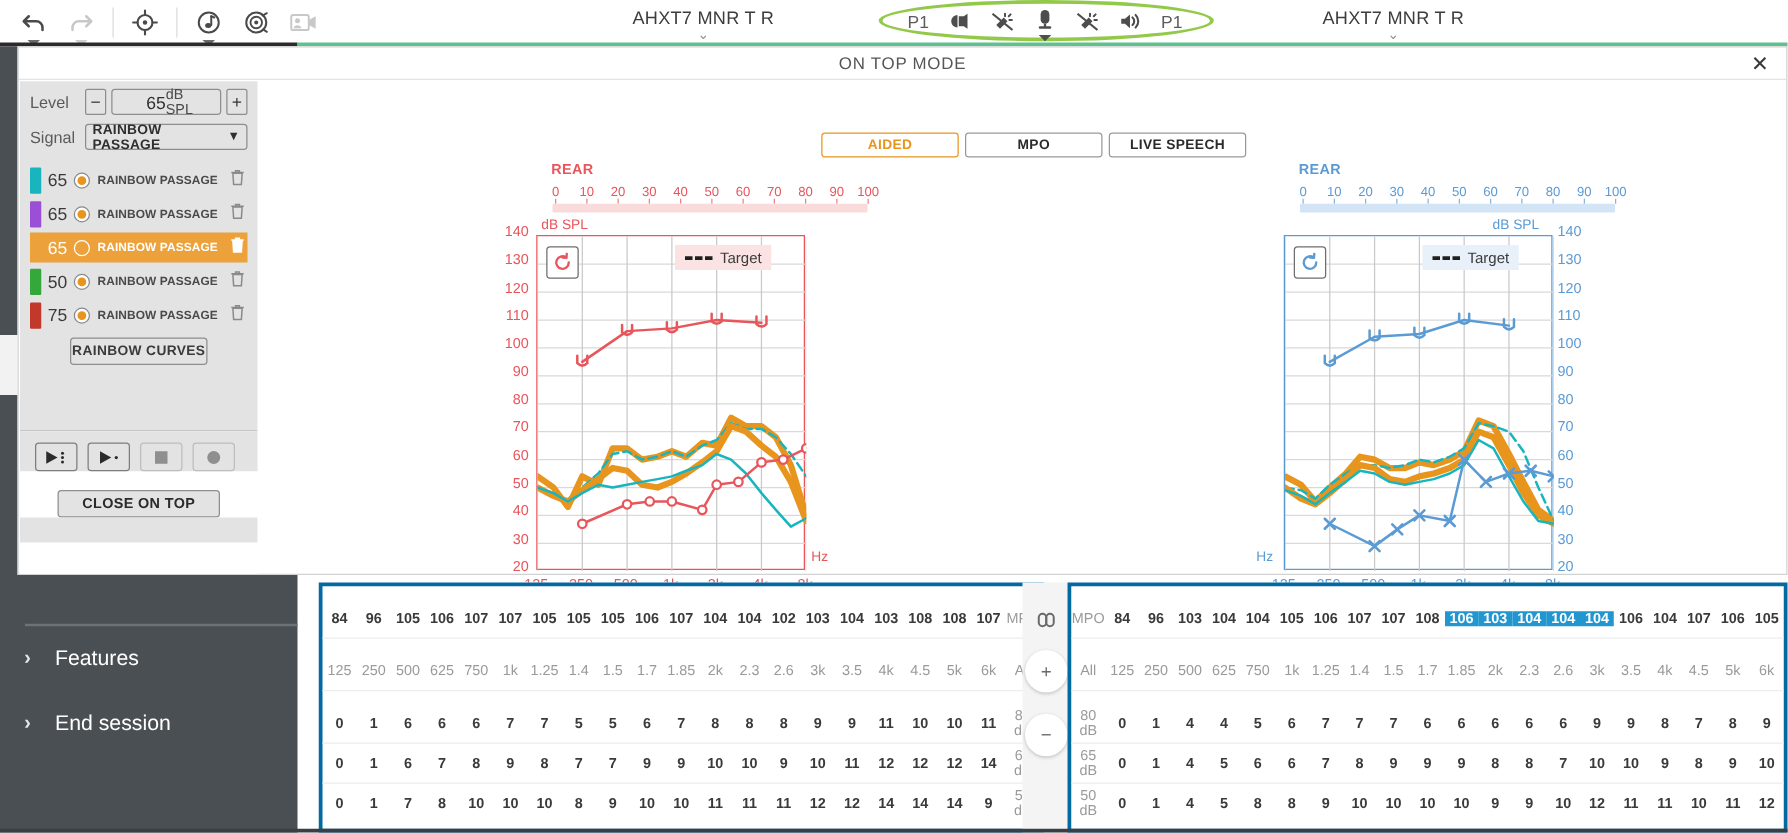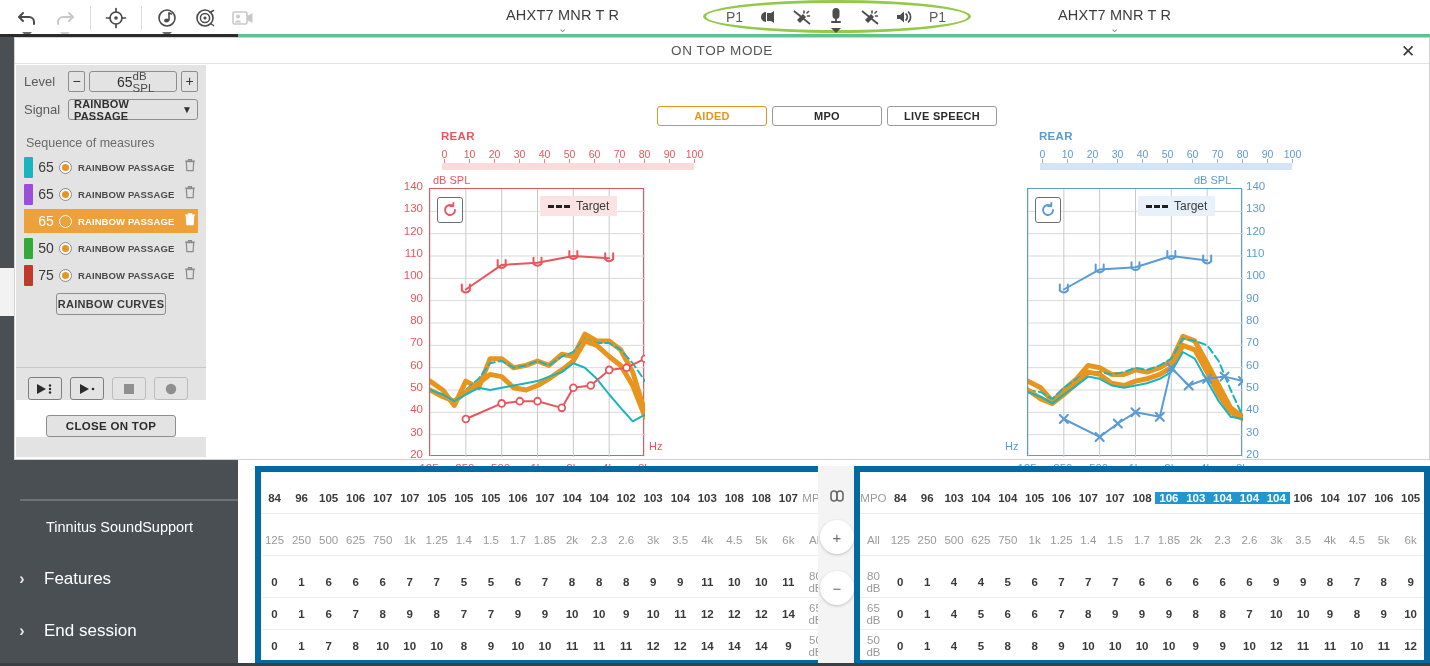--- a/index.html
+++ b/index.html
@@ -124,21 +124,21 @@
   .resetbtn { position:absolute; width:26px; height:26px; border:1px solid #6e6e6e; border-radius:3px;
               background:#ffffff; display:flex; align-items:center; justify-content:center; }
   .legend { position:absolute; height:20px; display:flex; align-items:center; gap:6px; padding:0 8px;}
   .legend .dash { width:22px; height:0; border-top:3px dashed #1f1f1f; }
   .legend .tx { font-size:12px; color:#3b3b3b; }
   .siirow { position:absolute; width:100%; text-align:center; font-size:11.5px; font-weight:bold;
             color:#2b2b2b; }
   .siirow span { margin:0 4px; }
 
   
-  .tablewrap { position:absolute; top:466px; height:200px; background:#ffffff; border:6px solid #0369a1;}
+  .tablewrap { position:absolute; top:466px; height:200px; background:#ffffff; border:3px solid #0369a1;}
   #tbl-left { left:255px; width:580px; }
   #tbl-right { left:854px; width:576px; }
   .trow { display:flex; align-items:center; height:32px; border-bottom:1px solid #ededed; }
   .trow:last-child { border-bottom:none; }
   .tcell { flex:1; text-align:center; font-size:11.5px; color:#3a3a3a; font-weight:bold; }
   .tcell.hdr { color:#9a9a9a; font-weight:normal; }
   .tcell.freq { color:#9a9a9a; font-weight:normal; }
   .tcell.sel { background:#2196cf; color:#ffffff; }
   .spacerow { height:10px; }
   .midctl { position:absolute; left:818px; top:466px; width:38px; height:200px; background:#f4f4f4;}
@@ -254,23 +254,20 @@
   </div>
 
   <div class="blackline"></div>
   <div class="greenline"></div>
 </div>
 
 <div class="rail">
   <div class="rail-tab"></div>
   <div class="rail-topline"></div>
   <div class="rail-menu">
-    <div class="rail-item small">
-      <span class="lbl">Tinnitus SoundSupport</span>
-    </div>
     <div class="rail-item">
       <span class="chv">›</span>
       <span class="lbl">Features</span>
     </div>
     <div class="rail-item">
       <span class="chv">›</span>
       <span class="lbl">End session</span>
     </div>
   </div>
 </div>
@@ -295,21 +292,20 @@
       <div class="row-signal">
         <span class="lblk">Signal</span>
         <span class="sigbox">
           <span class="v">RAINBOW PASSAGE</span>
           <span class="a">▼</span>
         </span>
       </div>
     </div>
 
     <div class="mp-seq">
-      <div class="seqhdr">Sequence of measures</div>
       <div id="seq-list">
           <div class="seqrow">
             <span class="swatch" style="background:#18b5bf"></span>
             <span class="seqnum">65</span>
             <span class="radio">
               <i></i>
             </span>
             <span class="seqlbl">RAINBOW PASSAGE</span>
             <span class="trash"><svg width="12" height="14" viewBox="0 0 12 14">
                 <path d="M1 3 h10 M4.5 3 V1.6 h3 V3 M2.3 3.6 l.6 9 h6.2 l.6 -9 z" stroke="currentColor" stroke-width="1.2" fill="none"></path>

